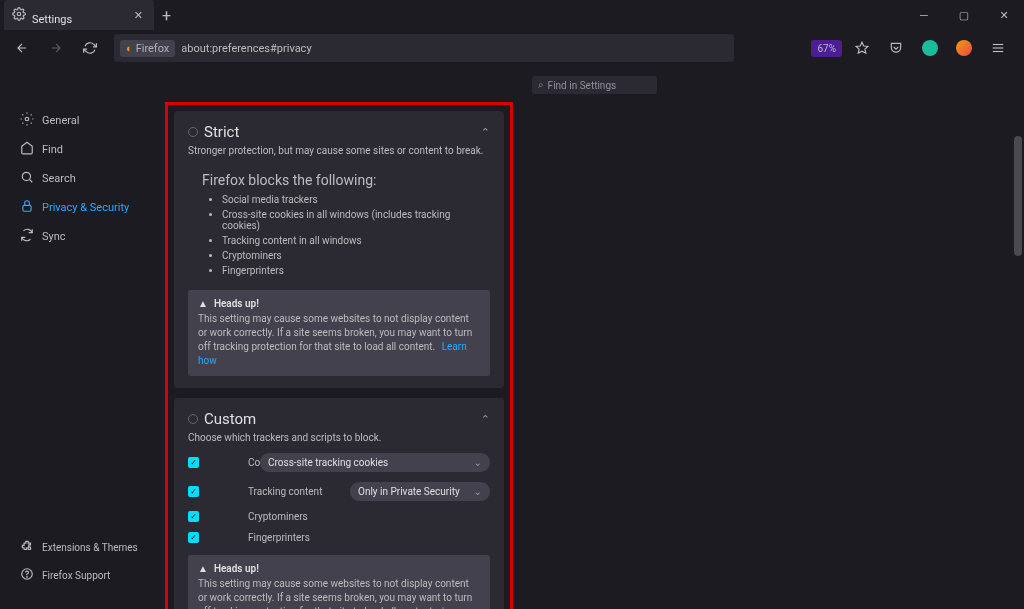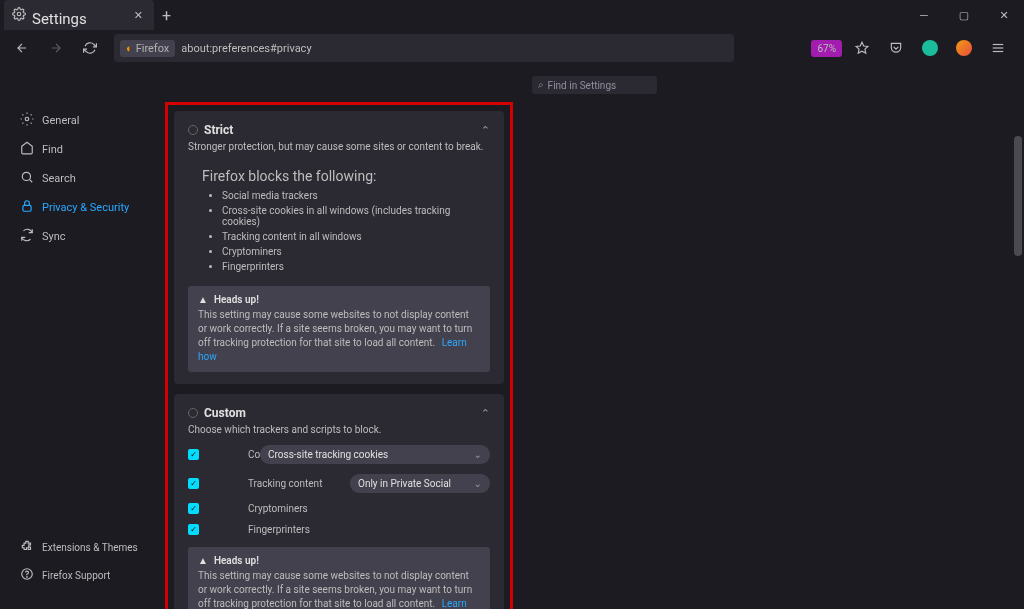--- a/index.html
+++ b/index.html
@@ -22,21 +22,21 @@
   display: flex;
   align-items: center;
   padding: 0 8px;
   height: 30px;
   background: #2b2a33;
   border-radius: 4px 4px 0 0;
   min-width: 150px;
   margin-left: 4px;
   gap: 6px;
 }
-.tab-title { flex: 1; font-size: 15px; color: #e0e0e0; margin-top: 8px; }
+.tab-title { flex: 1; font-size: 11px; color: #e0e0e0; margin-top: 8px; }
 .tab-close { color: #bdbdbd; cursor: pointer; padding: 0 3px; }
 .newtab { padding: 0 8px; color: #bdbdbd; cursor: pointer; font-size: 16px; }
 .win-controls { margin-left: auto; display: flex; }
 .win-btn { width: 40px; height: 30px; display: flex; align-items: center; justify-content: center; color: #bdbdbd; cursor: pointer; }
 .toolbar {
   height: 36px;
   background: #1c1b22;
   display: flex;
   align-items: center;
   padding: 0 8px;
@@ -52,21 +52,21 @@
   display: flex;
   align-items: center;
   padding: 0 6px;
   gap: 6px;
   margin-left: 4px;
 }
 .ff-label { background: #42414d; padding: 2px 6px; border-radius: 3px; font-size: 11px; display: flex; align-items: center; gap: 3px; }
 .ff-badge { color: #ff9100; }
 .url { font-size: 11px; color: #bdbdbd; }
 .tb-right { margin-left: auto; display: flex; align-items: center; gap: 6px; padding-right: 4px;}
-.zoom-badge { background: #a21caf; padding: 3px 6px; border-radius: 3px; font-size: 10px; display: flex; align-items: center; gap: 3px; color: #bdbdbd;}
+.zoom-badge { background: #4c1d95; padding: 3px 6px; border-radius: 3px; font-size: 10px; display: flex; align-items: center; gap: 3px; color: #bdbdbd;}
 .ext-dot { width: 16px; height: 16px; border-radius: 50%; }
 .content-area {
   display: flex;
   height: calc(100% - 66px);
   background: #1c1b22;
   position: relative;
 }
 .sidebar {
   width: 165px;
   padding: 40px 8px 0 16px;
@@ -126,21 +126,21 @@
 .panel:not(:first-child){ margin-top: 10px;}
 .panel-header {
   display: flex;
   align-items: center;
   gap: 6px;
   margin-bottom: 4px;
 }
 .radio {
   width: 10px; height: 10px; border: 1px solid #666; border-radius: 50%;
 }
-.panel-title { font-size: 12px; font-weight: 700; color: #e0e0e0; }
+.panel-title { font-size: 15px; font-weight: 400; color: #e0e0e0; }
 .panel-chevron { margin-left: auto; color: #999; }
 .panel-desc { font-size: 10px; color: #bdbdbd; margin-bottom: 8px; }
 .sub-head { font-size: 14px; color: #bdbdbd; margin: 16px 0 4px 14px; }
 .bullet-list { list-style: disc; margin-left: 34px; }
 .bullet-list li { font-size: 10px; color: #bdbdbd; padding: 2px 0; }
 .notice {
   background: #42414d;
   border-radius: 3px;
   padding: 8px 10px;
   margin-top: 12px;
@@ -365,21 +365,21 @@
             <span>Cross-site tracking cookies</span>
             <span class="select-chevron">⌄</span>
           </div>
         </div>
 
         <div class="check-row">
           <span class="checkbox">✓</span>
           <span class="check-label">Tracking content</span>
           <div style="flex:1"></div>
           <div class="select-box">
-            <span>Only in Private Social</span>
+            <span>Only in Private Security</span>
             <span class="select-chevron">⌄</span>
           </div>
         </div>
 
         <div class="check-row">
           <span class="checkbox">✓</span>
           <span class="check-label">Cryptominers</span>
         </div>
 
         <div class="check-row">

